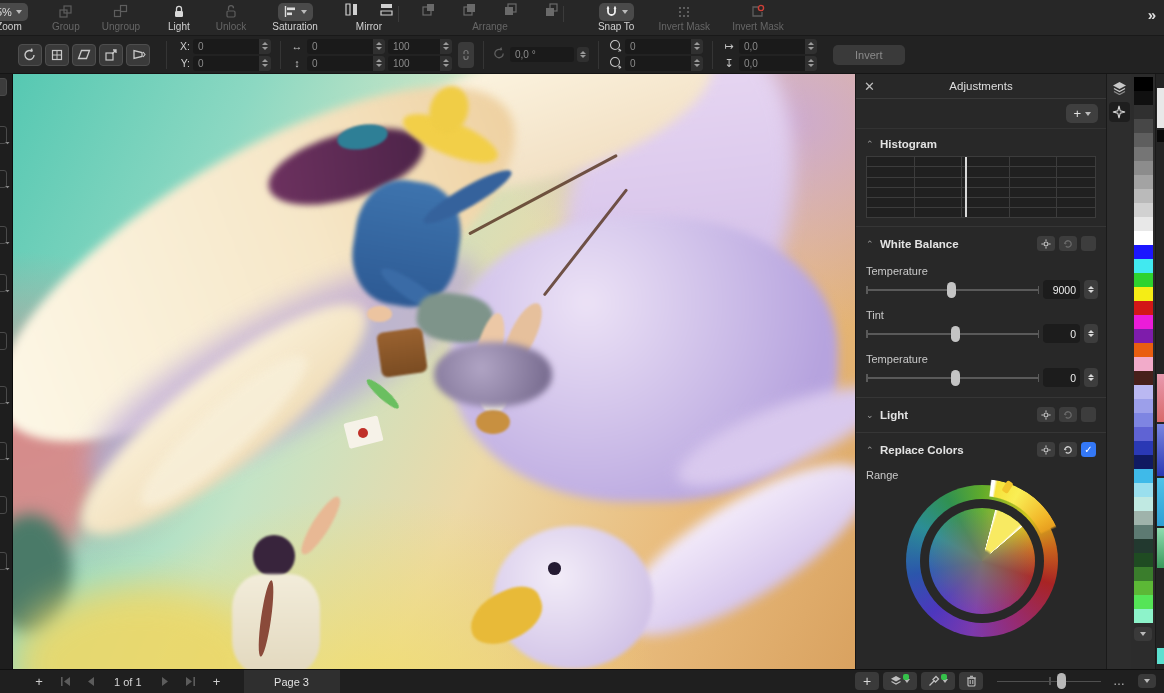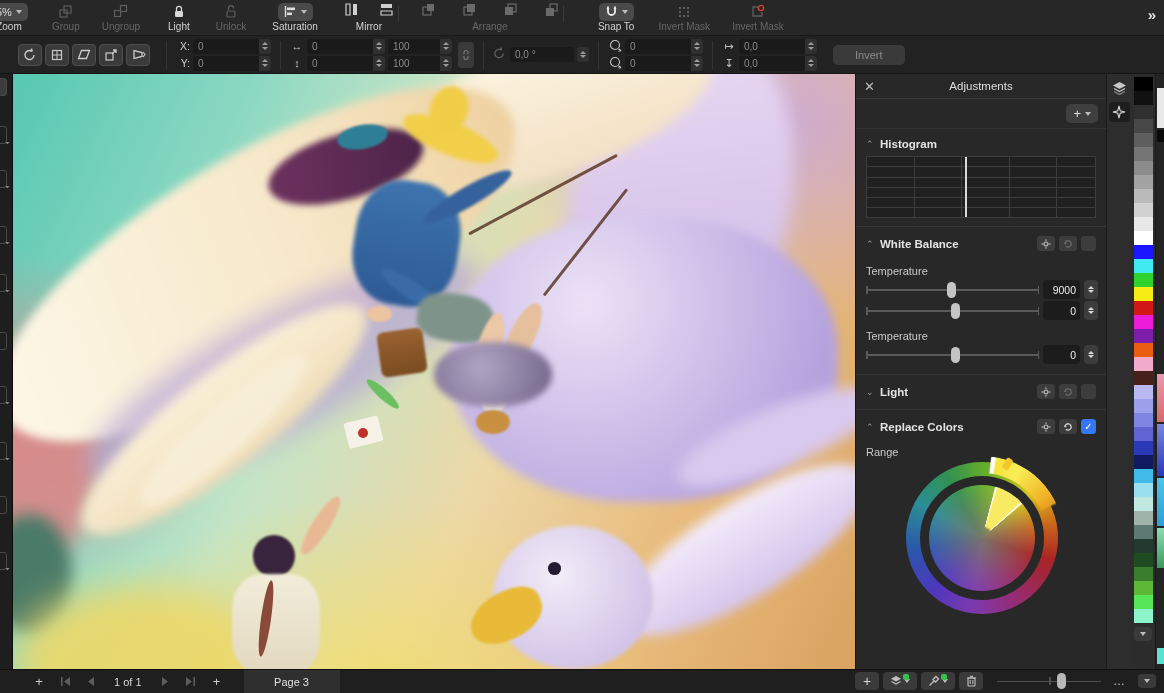--- a/index.html
+++ b/index.html
@@ -575,20 +575,21 @@
             <span class="tick" style="left:0"></span>
             <span class="tick" style="right:0"></span>
             <span class="thumb" style="left:47%"></span>
           </span>
         <span class="valbox">9000</span>
         <span class="vstp">
             <i class="cu"></i>
             <i class="cd"></i>
           </span>
       </div>
+      <div class="sliderlbl">Tint</div>
       <div class="sliderrow">
         <span class="track">
             <span class="line"></span>
             <span class="tick" style="left:0"></span>
             <span class="tick" style="right:0"></span>
             <span class="thumb" style="left:49%"></span>
           </span>
         <span class="valbox">0</span>
         <span class="vstp">
             <i class="cu"></i>

